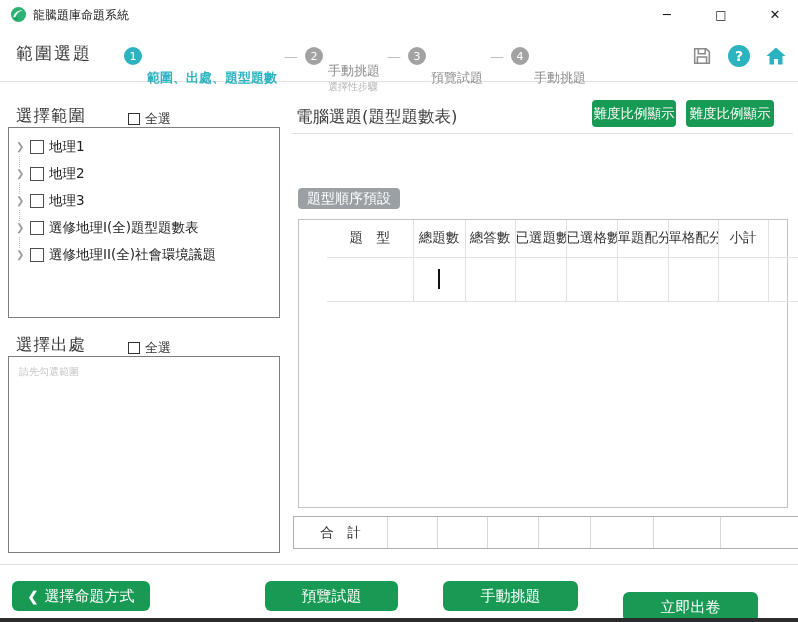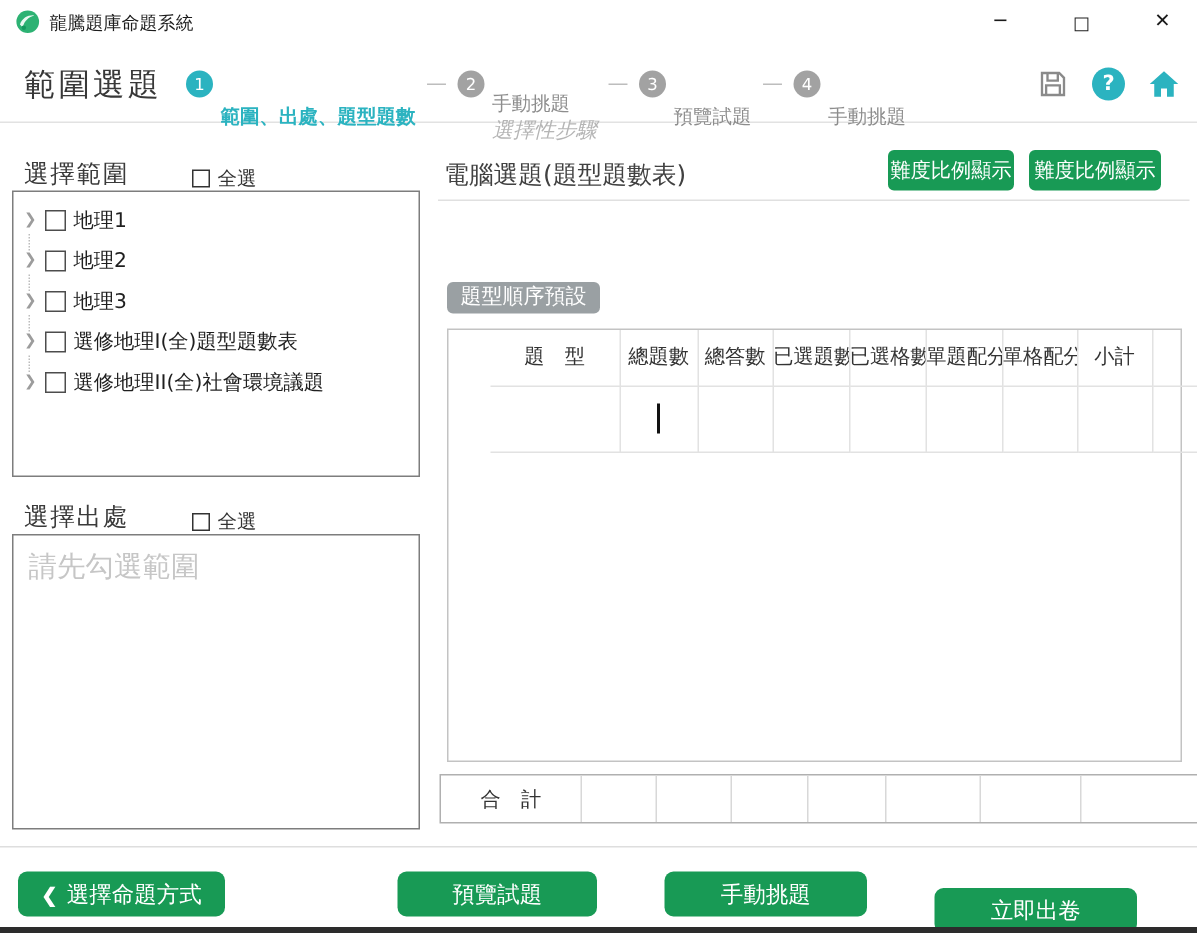--- a/index.html
+++ b/index.html
@@ -11,48 +11,48 @@
   .titlebar { position:absolute; left:0; top:0; width:798px; height:30px; background:#ffffff; }
   .app-icon { position:absolute; left:10px; top:6px; width:17px; height:17px; }
   .win-title { position:absolute; left:33px; top:0; height:30px; line-height:30px; font-size:12px; color:#1c1c1c; }
   .win-btn { position:absolute; top:0; width:34px; height:30px; text-align:center; line-height:30px; color:#1a1a1a; cursor:default; }
   .win-btn.min { left:650px; font-size:13px; }
   .win-btn.max { left:704px; font-size:12px; }
   .win-btn.close { left:758px; font-size:13px; }
 
   
   .header { position:absolute; left:0; top:30px; width:798px; height:52px; border-bottom:1px solid #e2e2e2; background:#fff; }
-  .page-title { position:absolute; left:16px; top:12px; font-size:21px; color:#383838; letter-spacing:2px; }
+  .page-title { position:absolute; left:16px; top:12px; font-size:17px; color:#383838; letter-spacing:2px; }
   .steps { position:absolute; left:124px; top:0; height:52px; display:flex; align-items:center; }
   .step { display:flex; align-items:center; }
   .step-num { width:18px; height:18px; border-radius:50%; color:#fff; font-size:11px; display:flex; align-items:center; justify-content:center; margin-right:5px; flex:0 0 18px; }
   .step.active .step-num { background:#2bb3c0; }
   .step.inactive .step-num { background:#a2a2a2; }
   .step-label { font-size:13px; white-space:nowrap;margin-top:44px; }
   .step.active .step-label { color:#2bb3c0; font-weight:bold; }
   .step.inactive .step-label { color:#8d8d8d; }
-  .step-sub { font-size:14px; color:#b5b5b5; white-space:nowrap;font-style:italic; }
+  .step-sub { font-size:10px; color:#b5b5b5; white-space:nowrap; }
   .step-dash { color:#bdbdbd; font-size:14px; margin:0 7px; }
   .hdr-icons { position:absolute; right:10px; top:0; height:52px; display:flex; align-items:center; gap:13px; }
   .icon-btn { width:24px; height:24px; display:flex; align-items:center; justify-content:center; cursor:pointer; }
   .help-circle { width:22px; height:22px; border-radius:50%; background:#2bb3c0; color:#fff; font-size:14px; font-weight:bold; display:flex; align-items:center; justify-content:center; }
 
   
   .section-title { position:absolute; font-size:16.5px; color:#3a3a3a; letter-spacing:1px; }
   .select-all { position:absolute; display:flex; align-items:center; gap:5px; font-size:13px; color:#333; cursor:pointer; }
   .cb { width:12px; height:12px; border:1px solid #333; background:#fff; display:inline-block; }
   .tree-box { position:absolute; left:8px; top:127px; width:272px; height:191px; border:1px solid #7d7d7d; background:#fff; padding-top:5px; overflow:hidden; }
   .tree-item { position:relative; height:27px; display:flex; align-items:center; padding-left:7px; cursor:pointer; }
   .tree-chevron { position:relative; width:14px; color:#9c9c9c; font-size:10px; line-height:1; }
   .tree-chevron::after { content:""; position:absolute; left:3px; top:14px; height:11px; border-left:1px dotted #bcbcbc; }
   .tree-item:last-child .tree-chevron::after { display:none; }
   .tree-cb { width:14px; height:14px; border:1px solid #4d4d4d; background:#fff; margin-right:5px; flex:0 0 14px; }
   .tree-label { font-size:13.5px; color:#1f1f1f; white-space:nowrap; }
   .source-box { position:absolute; left:8px; top:356px; width:272px; height:197px; border:1px solid #7d7d7d; background:#fff; }
-  .placeholder { padding:8px 10px; font-size:19px; color:#c6c6c6; }
+  .placeholder { padding:8px 10px; font-size:10px; color:#c6c6c6; }
 
   
   .r-title { position:absolute; left:296px; top:106px; font-size:16.5px; color:#414141; }
   .green-btn { position:absolute; top:100px; height:27px; background:#189a55; color:#fff; font-size:13.5px; border:none; border-radius:4px; display:flex; align-items:center; justify-content:center; white-space:nowrap; cursor:pointer; }
   .btn-chapter { left:592px; width:84px; }
   .btn-difficulty { left:686px; width:88px; }
   .r-divider { position:absolute; left:292px; top:133px; width:501px; height:1px; background:#e0e0e0; }
   .preset-badge { position:absolute; left:298px; top:188px; height:21px; line-height:21px; padding:0 9px; background:#9aa0a3; color:#fff; font-size:14px; border-radius:4px; white-space:nowrap; }
 
   .qtable-wrap { position:absolute; left:298px; top:219px; width:490px; height:289px; border:1px solid #c3c3c3; background:#fff;padding-left:28px; }

